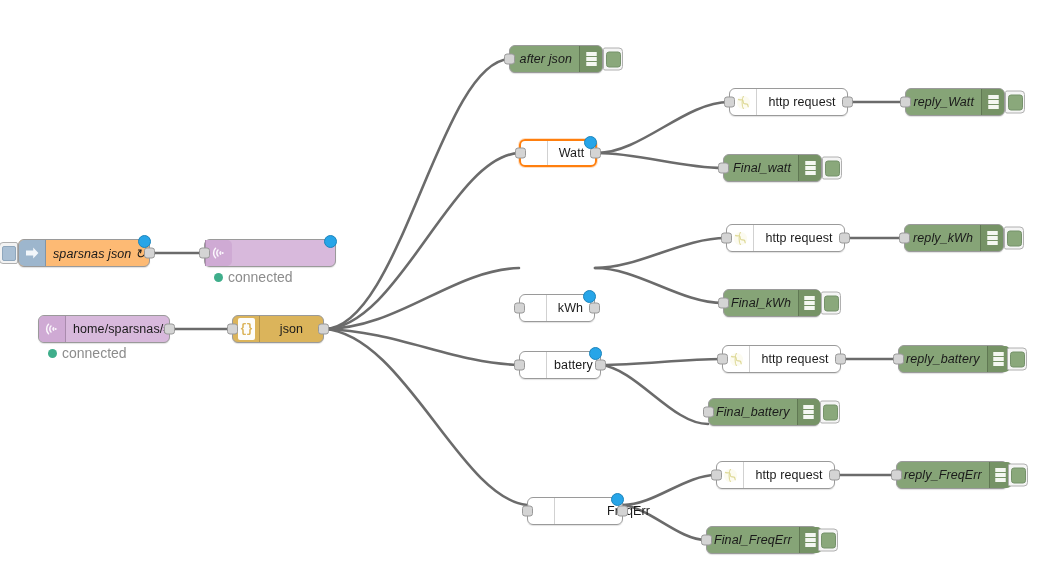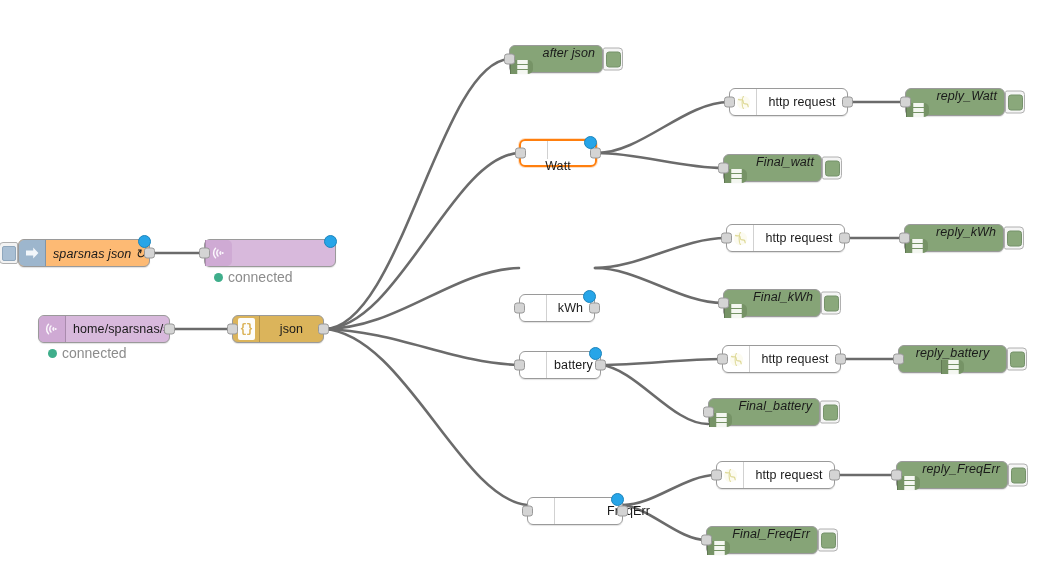--- a/index.html
+++ b/index.html
@@ -39,21 +39,20 @@
     display: flex;
     align-items: stretch;
     box-shadow: 0 1px 1px rgba(0,0,0,0.12);
     font-size: 12.5px;
     color: #1a1a1a;
     user-select: none;
   }
   .node.selected {
     border: 2px solid #ff7f0e;
     box-shadow: 0 0 0 1px rgba(255,127,14,0.25);
-    flex-direction: column;
   }
   .node-label {
     flex: 1 1 auto;
     display: flex;
     align-items: center;
     justify-content: center;
     padding: 0 7px;
     white-space: nowrap;
     letter-spacing: 0.1px;
   }
@@ -101,21 +100,21 @@
     top: -5px;
     z-index: 6;
   }
 
   
   .n-inject   { background: #fdba74; }
   .n-inject .icon-cell.arrow { background: #9db6cd; }
   .n-mqtt     { background: #d8b9dc; }
   .n-mqtt .icon-cell.sig { background: #cfaad4; }
   .n-json     { background: #dbb45b; }
-  .n-debug    { background: #86a477; flex-direction: column; }
+  .n-debug    { background: #86a477; }
   .n-debug .icon-cell.lines { background: #769366; }
 
   
   .inject-btn {
     position: absolute;
     left: -20px;
     top: 50%;
     transform: translateY(-50%);
     width: 19px;
     height: 22px;
@@ -416,21 +415,21 @@
           <svg class="gl" width="17" height="17" viewBox="0 0 17 17">
             <circle cx="8.5" cy="8.5" r="6.6" fill="#fcfbf0"></circle>
             <path d="M3.1 5.4 C5.2 6.4 6.0 5.2 7.4 6.1 C8.8 7.0 7.6 8.4 8.8 9.4 C10.0 10.4 11.2 9.2 12.4 10.3 C13.3 11.1 12.6 12.6 13.6 13.0" stroke="#ddd894" stroke-width="1.2" fill="none"></path>
             <path d="M8.5 2 C6.6 4.6 6.6 12.4 8.5 15" stroke="#ddd894" stroke-width="1" fill="none"></path>
           </svg>
         </div>
         <div class="node-label center">http request</div>
         <div class="port in"></div>
         <div class="port out"></div>
       </div>
-      <div class="node n-debug" style="left: 898px; top: 345px; width: 109px; align-items: center;">
+      <div class="node n-debug" style="left: 898px; top: 345px; width: 109px;">
         <div class="node-label right italic">reply_battery</div>
         <div class="icon-cell right-border sep-left lines" style="width: 22px;">
           <span class="glyph-lines">
             <span></span>
             <span></span>
             <span></span>
             <span></span>
             <span></span>
             <span></span>
           </span>

